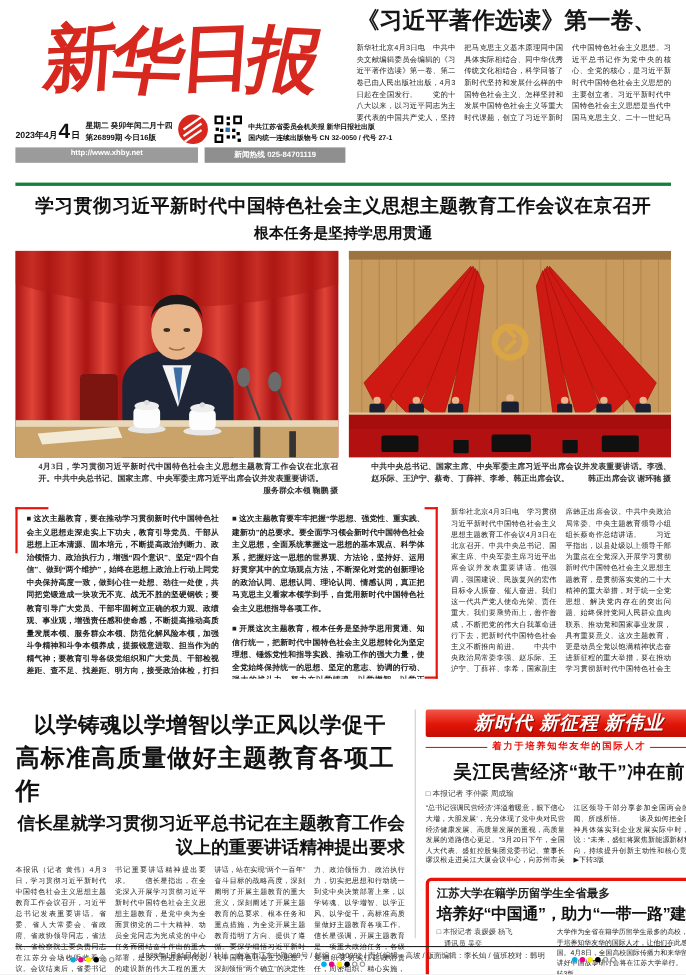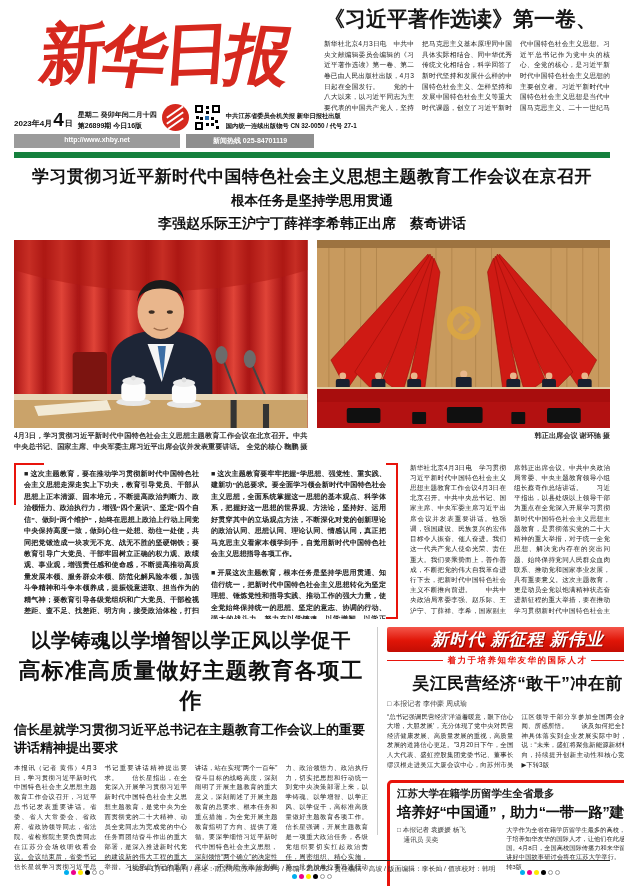--- a/index.html
+++ b/index.html
@@ -37,48 +37,48 @@
   .graybar.website { flex:1.3; }
   .graybar.hotline { flex:1; background:#8f8f8f; }
 
   .top-article { flex:1; padding-left:10px; }
   .top-article h1 { text-align:left; font-weight:900; color:#161616; }
   .th1 { font-size:21px; line-height:1.25; letter-spacing:0px; }
   .th2 { font-size:21px; line-height:1.25; letter-spacing:7px; }
   .top-cols { margin-top:7px; column-count:3; column-gap:8px; font-size:6.7px; line-height:1.58; text-align:justify; height:78px; overflow:hidden; color:#222; }
 
   
-  .lead-head { border-top:6px solid #15803d; margin-top:4px; padding-top:7px; text-align:center; }
+  .lead-head { border-top:3px solid #15803d; margin-top:18px; padding-top:7px; text-align:center; }
   .kicker { font-size:17px; font-weight:900; letter-spacing:0.5px; }
   .overline { font-size:13.5px; font-weight:bold; margin-top:4px; }
   .mainline { font-size:31px; font-weight:900; letter-spacing:1px; margin-top:3px; }
   .deck { font-size:14px; font-weight:bold; margin-top:5px; }
 
   
   .photos { display:flex; gap:9px; margin-top:7px; }
   .photos figure { flex:1; }
   .photos svg { display:block; width:100%; height:188px; }
-  figcaption { font-family:"Liberation Serif","DejaVu Serif",serif; font-size:7.2px; line-height:1.5; font-weight:bold; color:#333; margin-top:3px; text-align:justify; }
+  figcaption { font-family:"Liberation Serif","DejaVu Serif",serif; font-size:7.2px; line-height:1.5; font-weight:bold; color:#333; margin-top:3px; text-align:justify;margin-left:21px; }
   .credit { float:right; }
 
   
   .lead-body { display:flex; gap:10px; margin-top:10px; height:160px; }
   .quote-box { flex:0 0 386px; display:flex; gap:12px; position:relative; padding:6px 14px 4px 10px; }
   .qcol { flex:1; font-family:"Liberation Serif","DejaVu Serif",serif; font-weight:bold; font-size:7.1px; line-height:1.62; text-align:justify; overflow:hidden; color:#222; }
   .qcol p + p { margin-top:8px; }
   .br-tl { position:absolute; left:0; top:0; width:30px; height:42px; border-left:2px solid #e8140c; border-top:2px solid #e8140c; }
   .br-right { position:absolute; right:2px; top:0; bottom:4px; width:12px; border-right:2px solid #e8140c; border-top:2px solid #e8140c; border-bottom:2px solid #e8140c; }
   .lead-news { flex:1; column-count:2; column-gap:8px; font-size:6.6px; line-height:1.55; text-align:justify; overflow:hidden; color:#222; }
 
   
-  .bottom { display:flex; margin-top:4px; height:208px; }
+  .bottom { display:flex; margin-top:24px; height:208px; }
   .left-article { flex:0 0 364px; padding-right:9px; border-right:1px solid #ccc; }
   .lh1 { text-align:center; font-size:19.5px; font-weight:900; letter-spacing:0.5px; }
-  .lh2 { text-align:center; font-size:22px; font-weight:900; letter-spacing:1px; margin-top:2px; }
-  .lsub { text-align:left; font-family:"Liberation Serif","DejaVu Serif",serif; font-size:13px; font-weight:bold; margin-top:5px; }
+  .lh2 { text-align:left; font-size:22px; font-weight:900; letter-spacing:1px; margin-top:2px; }
+  .lsub { text-align:right; font-family:"Liberation Serif","DejaVu Serif",serif; font-size:16px; font-weight:bold; margin-top:5px; }
   .lcols { margin-top:6px; column-count:4; column-gap:8px; font-size:6.4px; line-height:1.55; text-align:justify; height:118px; overflow:hidden; color:#222; }
 
   .right-rail { flex:1; padding-left:9px; }
   .banner { height:25px; background:linear-gradient(180deg,#f4564a 0%, #e01507 55%, #c30d04 100%); border-radius:2px;
             display:flex; align-items:center; justify-content:center; }
   .banner span { color:#fff; font-weight:900; font-size:17px; letter-spacing:1px; font-style:italic;
                  text-shadow:1px 1px 0 #8f0a00; font-family:"Liberation Serif","DejaVu Serif",serif; }
   .subbanner { display:flex; align-items:center; gap:4px; margin-top:3px; }
   .subbanner .line { flex:1; height:0; border-top:1px solid #e8140c; }
   .subbanner span.txt { color:#e8140c; font-weight:900; font-size:8.5px; letter-spacing:1.5px; white-space:nowrap; }
@@ -165,21 +165,20 @@
       <h1>
         <div class="th1">《习近平著作选读》第一卷、</div>
       </h1>
       <div class="top-cols">新华社北京4月3日电　中共中央文献编辑委员会编辑的《习近平著作选读》第一卷、第二卷已由人民出版社出版，4月3日起在全国发行。　　党的十八大以来，以习近平同志为主要代表的中国共产党人，坚持把马克思主义基本原理同中国具体实际相结合、同中华优秀传统文化相结合，科学回答了新时代坚持和发展什么样的中国特色社会主义、怎样坚持和发展中国特色社会主义等重大时代课题，创立了习近平新时代中国特色社会主义思想。习近平总书记作为党中央的核心、全党的核心，是习近平新时代中国特色社会主义思想的主要创立者。习近平新时代中国特色社会主义思想是当代中国马克思主义、二十一世纪马克思主义，是中华文化和中国精神的时代精华，实现了马克思主义中国化时代化新的飞跃。2022年5月，党中央作出编辑出版《习近平著作选读》的重大决定。《习近平著作选读》第一卷、第二卷的出版发行，是党和国家政治生活中的一件大事，具有重大而深远的意义。　▶下转9版</div>
     </div>
   </header>
 
   <section class="lead-head">
     <div class="kicker">学习贯彻习近平新时代中国特色社会主义思想主题教育工作会议在京召开</div>
     <div class="overline serif">根本任务是坚持学思用贯通</div>
-    <div class="deck serif">李强赵乐际王沪宁丁薛祥李希韩正出席　蔡奇讲话</div>
   </section>
 
   <section class="photos">
     <figure>
       <svg viewBox="0 0 290 188" preserveAspectRatio="none">
         <defs>
           <linearGradient id="cur" x1="0" y1="0" x2="1" y2="0">
             <stop offset="0" stop-color="#a81414"></stop>
               <stop offset="0.5" stop-color="#e04438"></stop>
               <stop offset="1" stop-color="#a81414"></stop>
@@ -218,21 +217,21 @@
           <circle cx="118" cy="138" r="2.4" fill="#ddd"></circle>
         <ellipse cx="168" cy="164" rx="17" ry="4" fill="#e8e8e8"></ellipse>
         <rect x="156" y="144" width="24" height="19" rx="5" fill="#fdfdfd"></rect>
           <ellipse cx="168" cy="143" rx="11" ry="4" fill="#eee"></ellipse>
           <circle cx="168" cy="140" r="2.4" fill="#ddd"></circle>
         <rect x="214" y="160" width="6" height="28" fill="#333"></rect>
           <rect x="246" y="164" width="6" height="24" fill="#333"></rect>
       </svg>
       <figcaption>
         <span>4月3日，学习贯彻习近平新时代中国特色社会主义思想主题教育工作会议在北京召开。中共中央总书记、国家主席、中央军委主席习近平出席会议并发表重要讲话。</span>
-        <span class="credit">全党的核心 鞠鹏 摄</span>
+        <span class="credit">服务群众本领 鞠鹏 摄</span>
       </figcaption>
     </figure>
 
     <figure>
       <svg viewBox="0 0 296 188" preserveAspectRatio="none">
         <rect width="296" height="188" fill="#c89a5e"></rect>
         <g stroke="#b3874e" stroke-width="1">
           <line x1="12" y1="0" x2="12" y2="150"></line>
             <line x1="28" y1="0" x2="28" y2="150"></line>
             <line x1="44" y1="0" x2="44" y2="150"></line>
@@ -287,20 +286,21 @@
         <rect x="0" y="162" width="296" height="26" fill="#b31111"></rect>
         <g fill="#101010">
           <rect x="30" y="168" width="34" height="15" rx="2"></rect>
             <rect x="131" y="167" width="36" height="16" rx="2"></rect>
             <rect x="232" y="168" width="34" height="15" rx="2"></rect>
           <rect x="96" y="172" width="14" height="12" rx="1"></rect>
             <rect x="196" y="172" width="14" height="12" rx="1"></rect>
         </g>
       </svg>
       <figcaption>
+        <span>中共中央总书记、国家主席、中央军委主席习近平出席会议并发表重要讲话。李强、赵乐际、王沪宁、蔡奇、丁薛祥、李希、韩正出席会议。</span>
         <span class="credit">韩正出席会议 谢环驰 摄</span>
       </figcaption>
     </figure>
   </section>
 
   <section class="lead-body">
     <div class="quote-box">
       <div class="br-tl"></div>
       <div class="br-right"></div>
       <div class="qcol">

